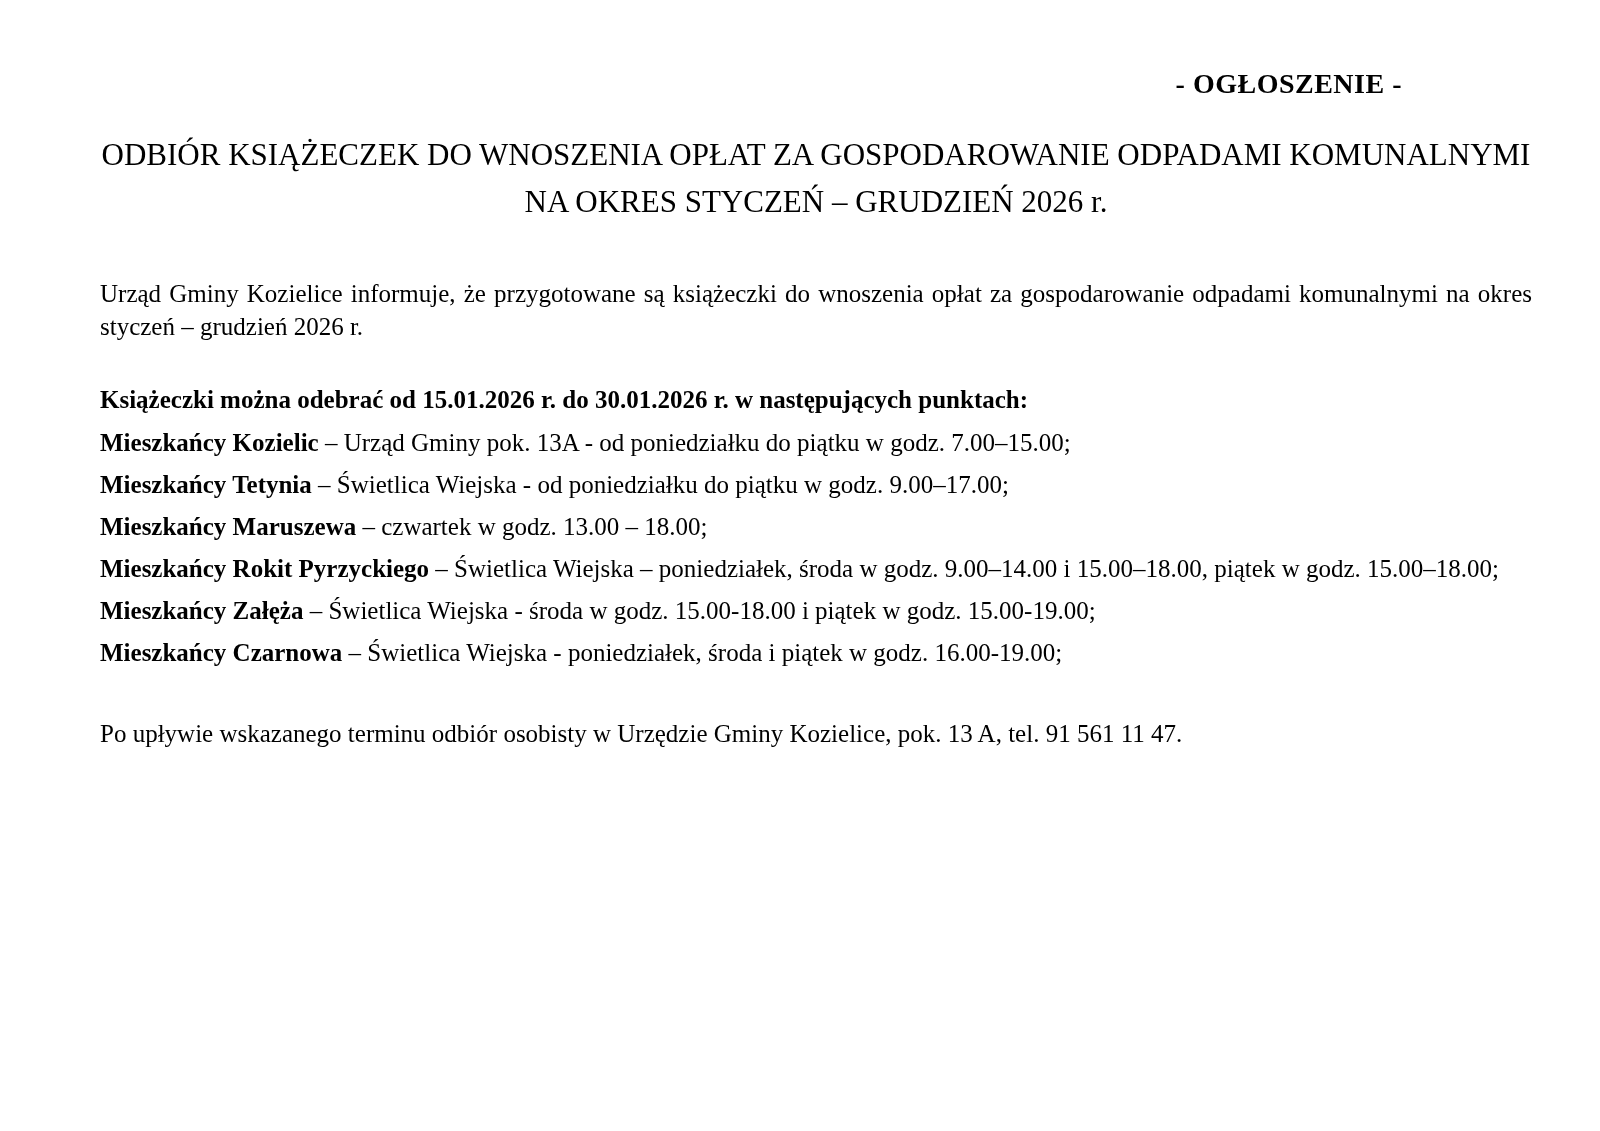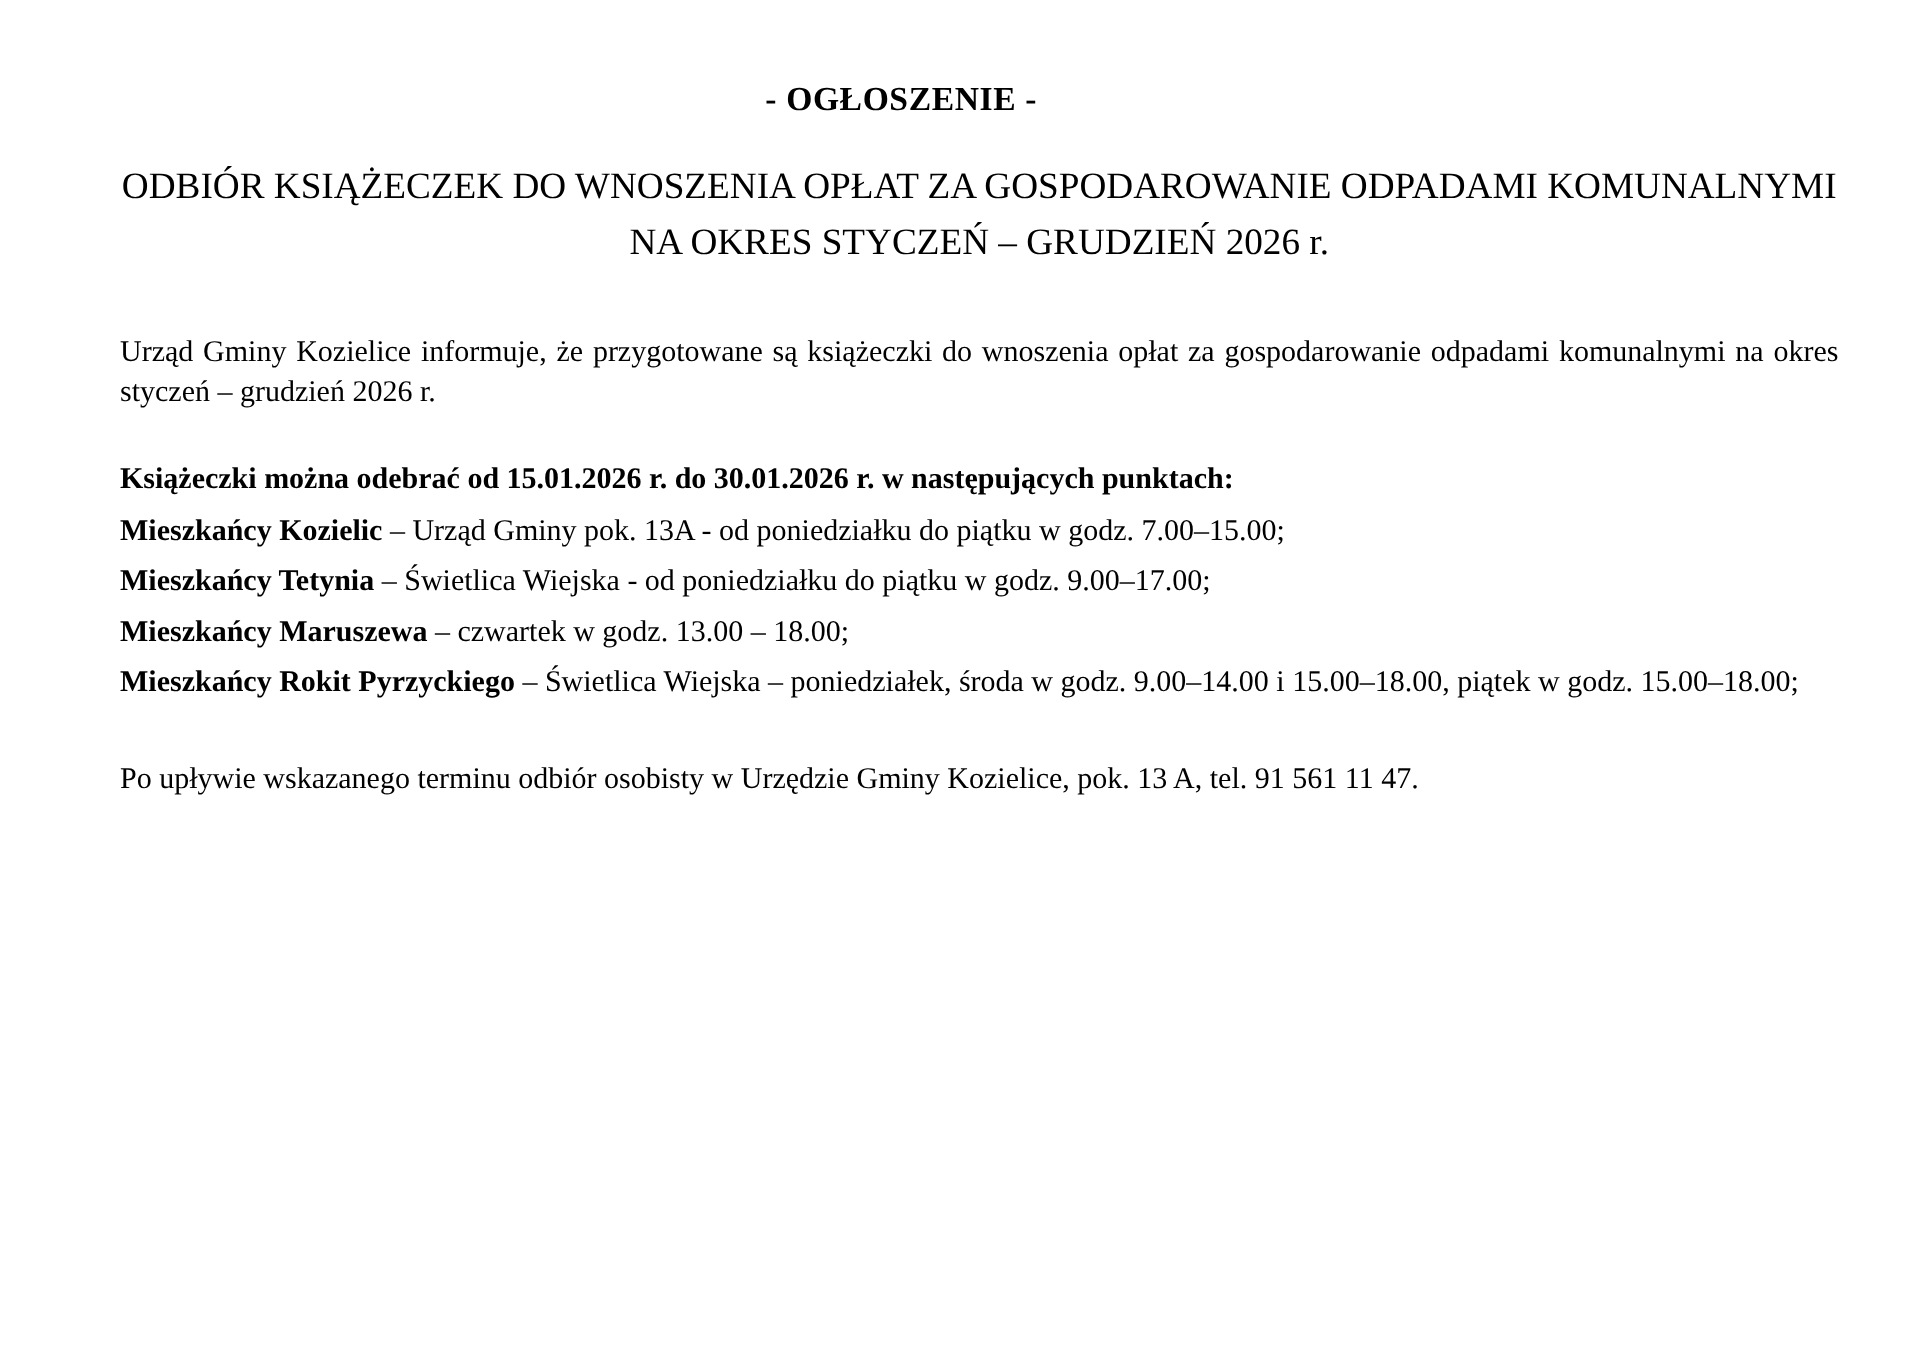--- a/index.html
+++ b/index.html
@@ -14,21 +14,21 @@
     font-family: "Liberation Serif", "DejaVu Serif", serif;
     box-sizing: border-box;
   }
   .page {
     box-sizing: border-box;
     width: 1600px;
     min-height: 1131px;
     padding: 66px 68px 40px 100px;
   }
   .doc-title {
-    text-align: center;
+    text-align: right;
     font-weight: bold;
     font-size: 28px;
     line-height: 1.3;
     margin: 0 130px 30px 0;
     letter-spacing: 0.5px;
   }
   .doc-heading {
     text-align: center;
     font-weight: normal;
     font-size: 31px;
@@ -80,17 +80,19 @@
 
   <p class="location"><span class="loc-name">Mieszkańcy Tetynia</span> <span>– Świetlica Wiejska - od  poniedziałku do piątku w godz. 9.00–17.00;</span></p>
 
   <p class="location"><span class="loc-name">Mieszkańcy Maruszewa</span> <span>– czwartek w godz. 13.00 – 18.00;</span></p>
 
   <p class="location"><span class="loc-name">Mieszkańcy Rokit Pyrzyckiego</span> <span>– Świetlica Wiejska – poniedziałek, środa w godz. 9.00–14.00 i 15.00–18.00, piątek w godz. 15.00–18.00;</span></p>
 
 
 
 
+  <p class="location"><span class="loc-name">Mieszkańcy Załęża</span> <span>– Świetlica Wiejska - środa w godz. 15.00-18.00 i piątek w godz. 15.00-19.00;</span></p>
 
+  <p class="location"><span class="loc-name">Mieszkańcy Czarnowa</span> <span>– Świetlica Wiejska - poniedziałek, środa i piątek w godz. 16.00-19.00;</span></p>
 
   <p class="footer-note">Po upływie wskazanego terminu odbiór osobisty w Urzędzie Gminy Kozielice, pok. 13 A, tel. 91 561 11 47.</p>
 
 </div>
 
 </body></html>

